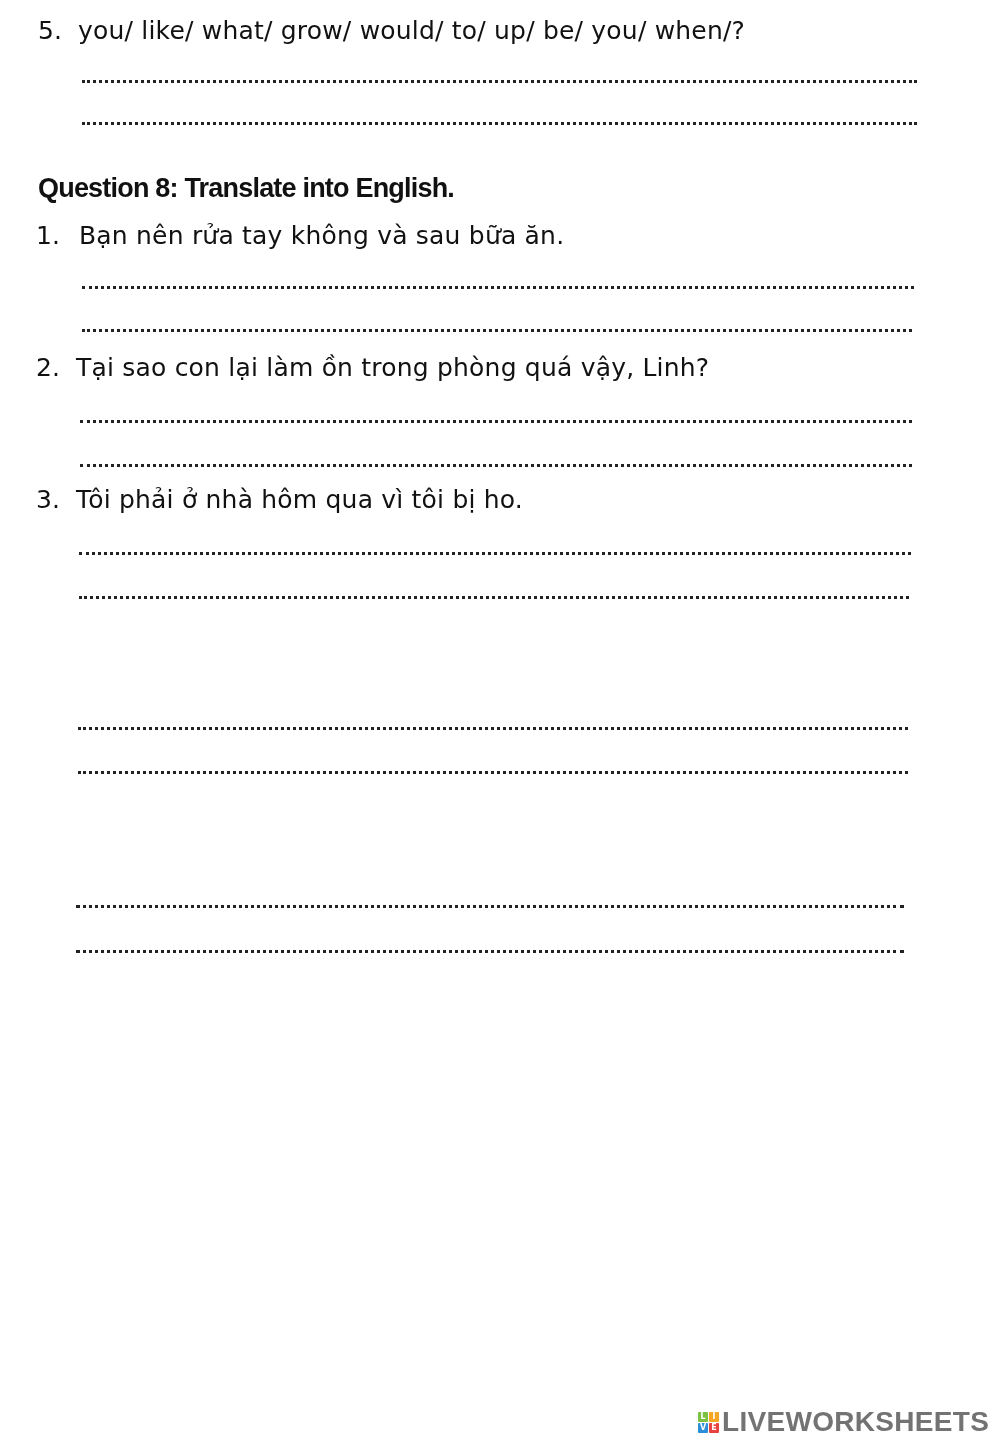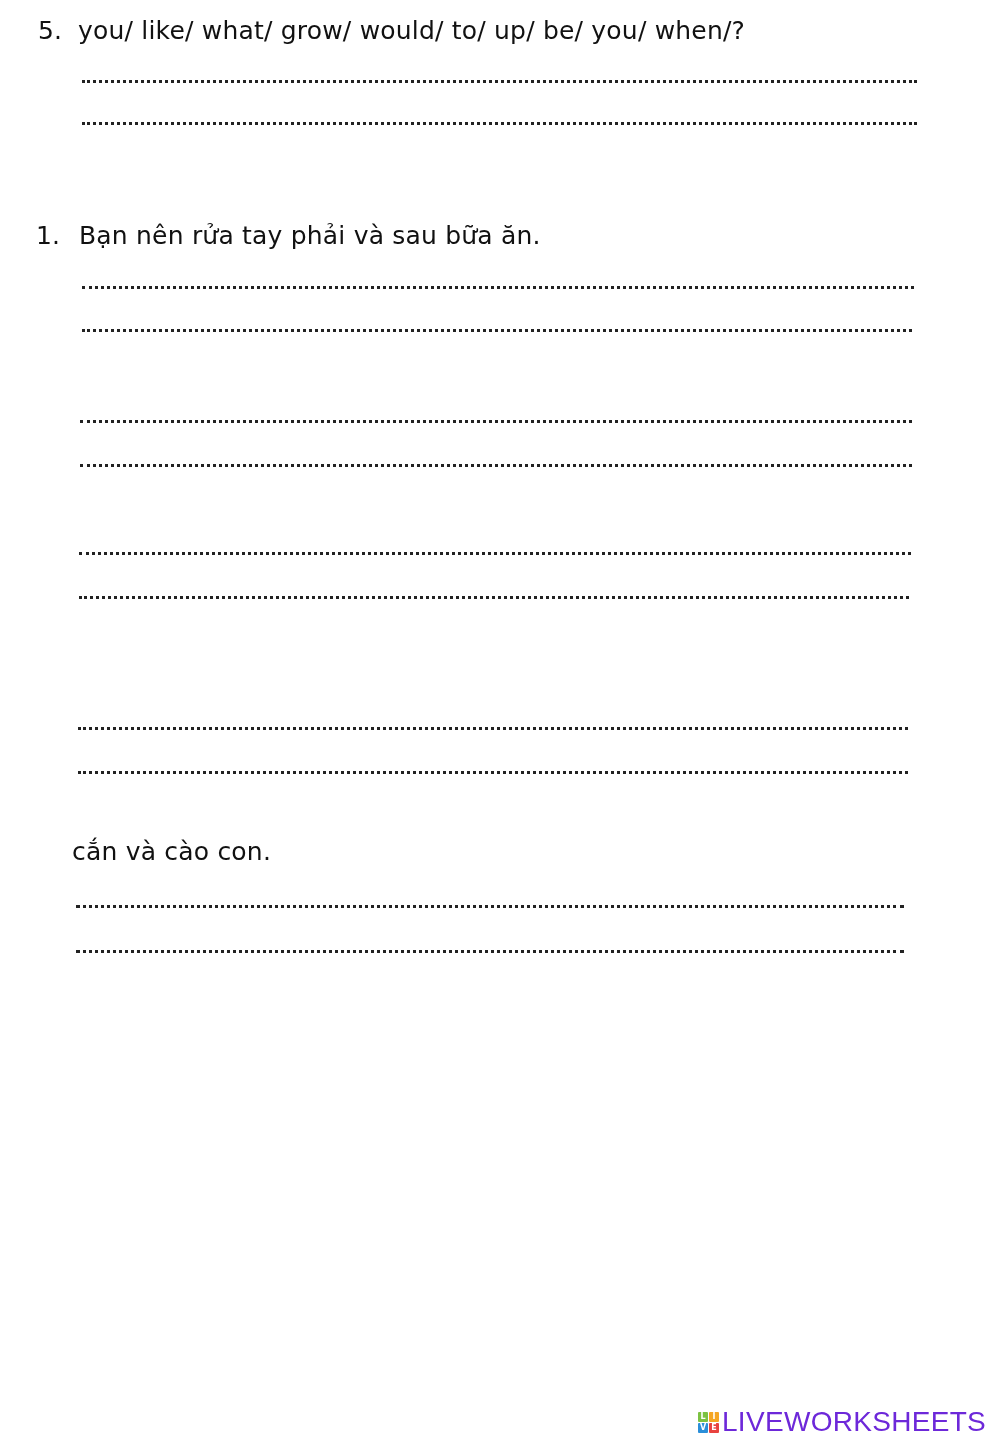--- a/index.html
+++ b/index.html
@@ -69,57 +69,61 @@
       align-items: center;
       justify-content: center;
       font-family: "DejaVu Sans", sans-serif;
       font-weight: bold;
       font-size: 8px;
       color: #ffffff;
       border-radius: 1px;
     }
     .logo-text {
       font-family: "Liberation Sans", sans-serif;
-      font-weight: normal;
+      font-weight: bold;
       font-size: 28px;
       letter-spacing: 0.3px;
-      color: #6d28d9;
+      color: #737373;
       line-height: 28px;
     }
   </style>
 </head>
 <body>
 
 <div class="page">
 
   <div class="prompt" style="left:38px; top:10px;">
     <span class="num" style="width:40px;">5.</span><span class="txt">you/ like/ what/ grow/ would/ to/ up/ be/ you/ when/?</span>
   </div>
   <div class="answer-line" style="left:82px; top:80px; width:835px;"></div>
   <div class="answer-line" style="left:82px; top:122px; width:835px;"></div>
 
+  <div class="heading">Question 8: Translate into English.</div>
 
   <div class="prompt" style="left:36px; top:215px;">
-    <span class="num" style="width:43px;">1.</span><span class="txt">Bạn nên rửa tay phải và sau bữa ăn.</span>
+    <span class="num" style="width:43px;">1.</span><span class="txt">Bạn nên rửa tay không và sau bữa ăn.</span>
   </div>
   <div class="answer-line" style="left:82px; top:286px; width:832px;"></div>
   <div class="answer-line" style="left:82px; top:329px; width:830px;"></div>
 
+  <div class="prompt" style="left:36px; top:347px;">
+    <span class="num" style="width:40px;">2.</span><span class="txt">Tại sao con lại làm ồn trong phòng quá vậy, Linh?</span>
+  </div>
   <div class="answer-line" style="left:80px; top:420px; width:832px;"></div>
   <div class="answer-line" style="left:80px; top:464px; width:832px;"></div>
 
+  <div class="prompt" style="left:36px; top:479px;">
+    <span class="num" style="width:40px;">3.</span><span class="txt">Tôi phải ở nhà hôm qua vì tôi bị ho.</span>
+  </div>
   <div class="answer-line" style="left:79px; top:552px; width:832px;"></div>
   <div class="answer-line" style="left:79px; top:596px; width:830px;"></div>
 
   <div class="answer-line" style="left:78px; top:727px; width:830px;"></div>
   <div class="answer-line" style="left:78px; top:771px; width:830px;"></div>
 
-  <div class="prompt" style="left:72px; top:831px;">
-    <span class="txt">cắn và cào con.</span>
-  </div>
   <div class="answer-line" style="left:76px; top:905px; width:828px;"></div>
   <div class="answer-line" style="left:76px; top:950px; width:828px;"></div>
 
   <div class="logo">
     <div class="logo-icon">
       <span style="background:#7cc242;">L</span>
       <span style="background:#f5a623;">I</span>
       <span style="background:#2b8fd9;">V</span>
       <span style="background:#e8423f;">E</span>
     </div>

